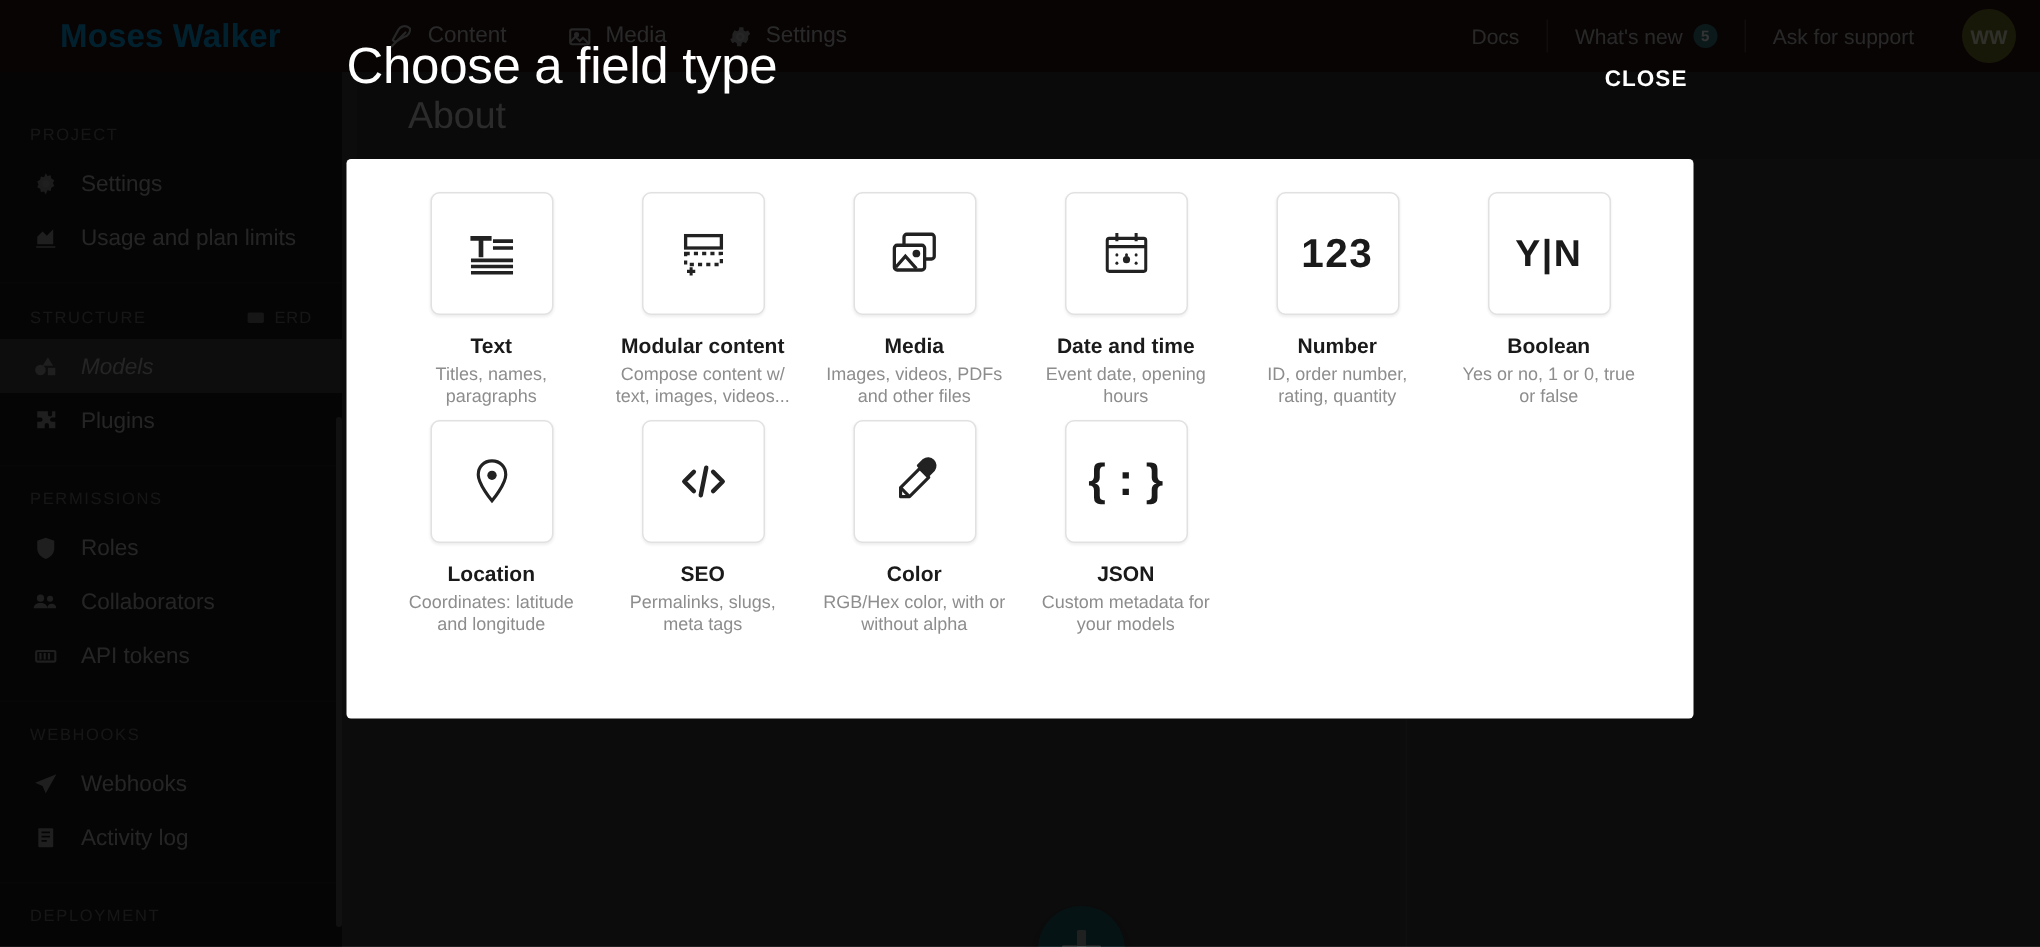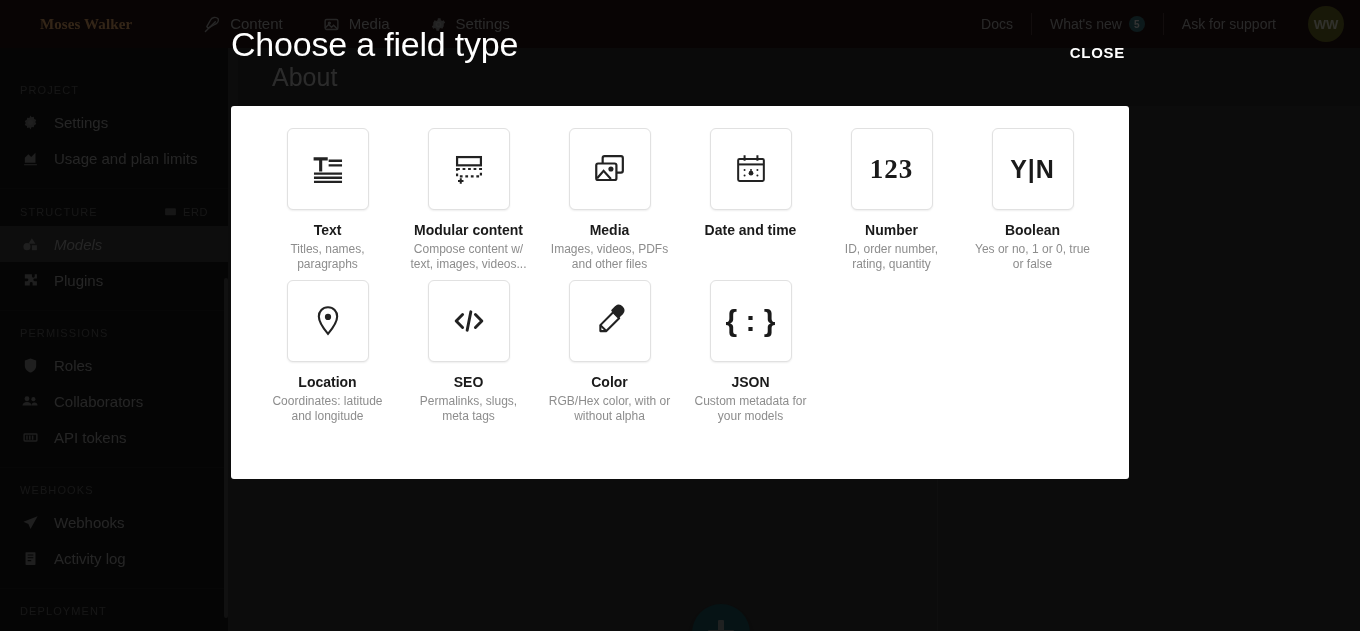--- a/index.html
+++ b/index.html
@@ -20,22 +20,22 @@
 
   
   .topbar {
     height: 48px; flex: 0 0 48px;
     background: #2b1414;
     display: flex; align-items: center;
     padding: 0 16px 0 40px;
     position: relative;
   }
   .brand {
-    color: #fdba74; font-size: 15px; font-weight: bold;
-    letter-spacing: .1px; white-space: nowrap; font-family: Liberation Serif, serif;
+    color: #0ea5e9; font-size: 22px; font-weight: bold;
+    letter-spacing: .1px; white-space: nowrap;
   }
   .topnav { display: flex; align-items: center; margin-left: 52px; gap: 0; }
   .topnav-item {
     display: flex; align-items: center; gap: 9px;
     color: #cdcdcd; font-size: 15px;
     padding: 0 20px; height: 48px; line-height: 48px;
     white-space: nowrap;
   }
   .topnav-item .ic { display: flex; align-items: center; }
   .topbar-right {
@@ -158,21 +158,21 @@
     margin-bottom: 12px;
   }
   .ft-label {
     font-size: 14px; font-weight: bold; color: #1a1a1a;
     text-align: right; margin-bottom: 4px;
   }
   .ft-desc {
     font-size: 12px; color: #8d8d8d; text-align: center;
     line-height: 1.25; max-width: 124px;
   }
-  .num-icon { font-size: 27px; font-weight: bold; color: #1a1a1a; letter-spacing: 1px; font-family: Liberation Serif, serif; }
+  .num-icon { font-size: 27px; font-weight: bold; color: #1a1a1a; letter-spacing: 1px; font-family: Liberation Sans, sans-serif; }
   .yn-icon { font-size: 25px; font-weight: bold; color: #1a1a1a; letter-spacing: 1px; }
   .json-icon { font-size: 30px; font-weight: bold; color: #1a1a1a; letter-spacing: 0px; }
 </style>
 </head>
 <body>
 
 <div id="app">
 
   <div class="topbar">
     <div class="brand">Moses Walker</div>
@@ -416,20 +416,21 @@
             <path d="M17 9v6M31 9v6"></path>
             <circle cx="17" cy="25" r="1.1" fill="#222" stroke="none"></circle>
             <circle cx="24" cy="25" r="1.1" fill="#222" stroke="none"></circle>
             <circle cx="31" cy="25" r="1.1" fill="#222" stroke="none"></circle>
             <circle cx="24" cy="28.5" r="2.6" fill="#222" stroke="none"></circle>
             <circle cx="17" cy="31" r="1.1" fill="#222" stroke="none"></circle>
             <circle cx="31" cy="31" r="1.1" fill="#222" stroke="none"></circle>
           </svg>
         </div>
         <div class="ft-label">Date and time</div>
+        <div class="ft-desc">Event date, opening hours</div>
       </div>
 
       <div class="ft-card">
         <div class="ft-icon-box">
           <span class="num-icon">123</span>
         </div>
         <div class="ft-label">Number</div>
         <div class="ft-desc">ID, order number, rating, quantity</div>
       </div>
 

